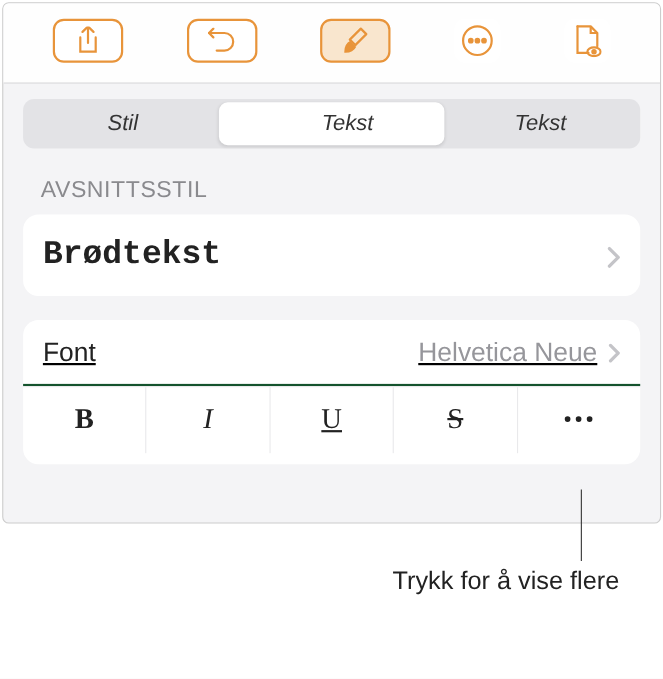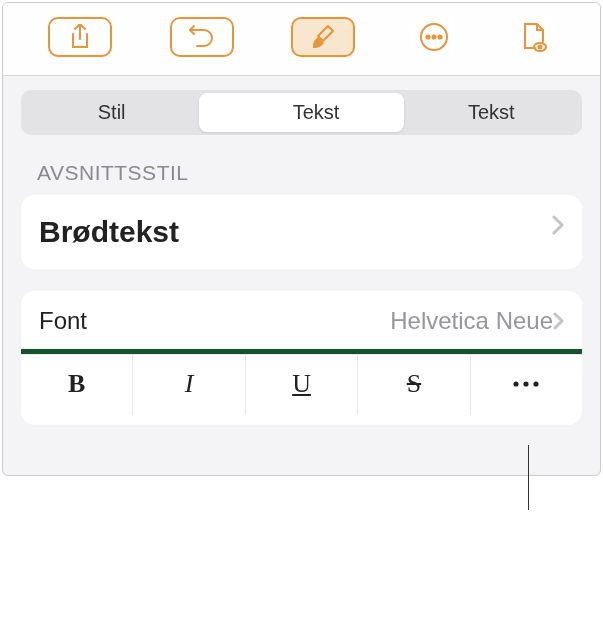--- a/index.html
+++ b/index.html
@@ -43,20 +43,21 @@
       border: none;
       width: 42px;
     }
     .toolbar-btn svg { display: block; }
     .segmented {
       display: flex;
       margin: 14px 18px 0;
       background: #e3e3e6;
       border-radius: 10px;
       padding: 3px;
+      font-style: italic;
     }
     .seg-item {
       flex: 1;
       text-align: center;
       padding: 8px 0;
       font-size: 20px;
       color: #333;
       border-radius: 8px;
       cursor: pointer;
     }
@@ -72,48 +73,51 @@
       letter-spacing: 0.5px;
       margin: 26px 34px 10px;
     }
     .card {
       background: #fff;
       border-radius: 14px;
       margin: 0 18px;
     }
     .row {
       display: flex;
-      align-items: flex-start;
+      align-items: flex-end;
       justify-content: space-between;
       padding: 20px 18px;
       cursor: pointer;
+      font-family: Liberation Mono, monospace;
     }
     .style-name {
       font-size: 30px;
       font-weight: 600;
       color: #222;
     }
     .chevron {
       color: #c4c4c8;
     }
     .font-card { margin-top: 22px; padding-bottom: 0; }
     .font-row {
       display: flex;
       align-items: flex-start;
       justify-content: space-between;
       padding: 16px 18px 14px;
-      border-bottom: 5px solid #14532d;
+      border-bottom: 2px solid #14532d;
+      text-decoration: underline;
     }
     .font-label {
       font-size: 24px;
       color: #222;
     }
     .font-value {
       display: flex;
       align-items: center;
+      gap: 10px;
       color: #96969b;
       font-size: 24px;
     }
     .format-row {
       display: flex;
       border-top: 1px solid #e9e9eb;
     }
     .fmt-btn {
       flex: 1;
       text-align: center;
@@ -241,13 +245,14 @@
       </div>
     </div>
     <div class="spacer-bottom"></div>
   </div>
 
   </div>
 </div>
 
 <div class="callout-line"></div>
 <div class="callout">
+  <div>Trykk for å vise flere</div>
 </div>
 
 </body></html>

